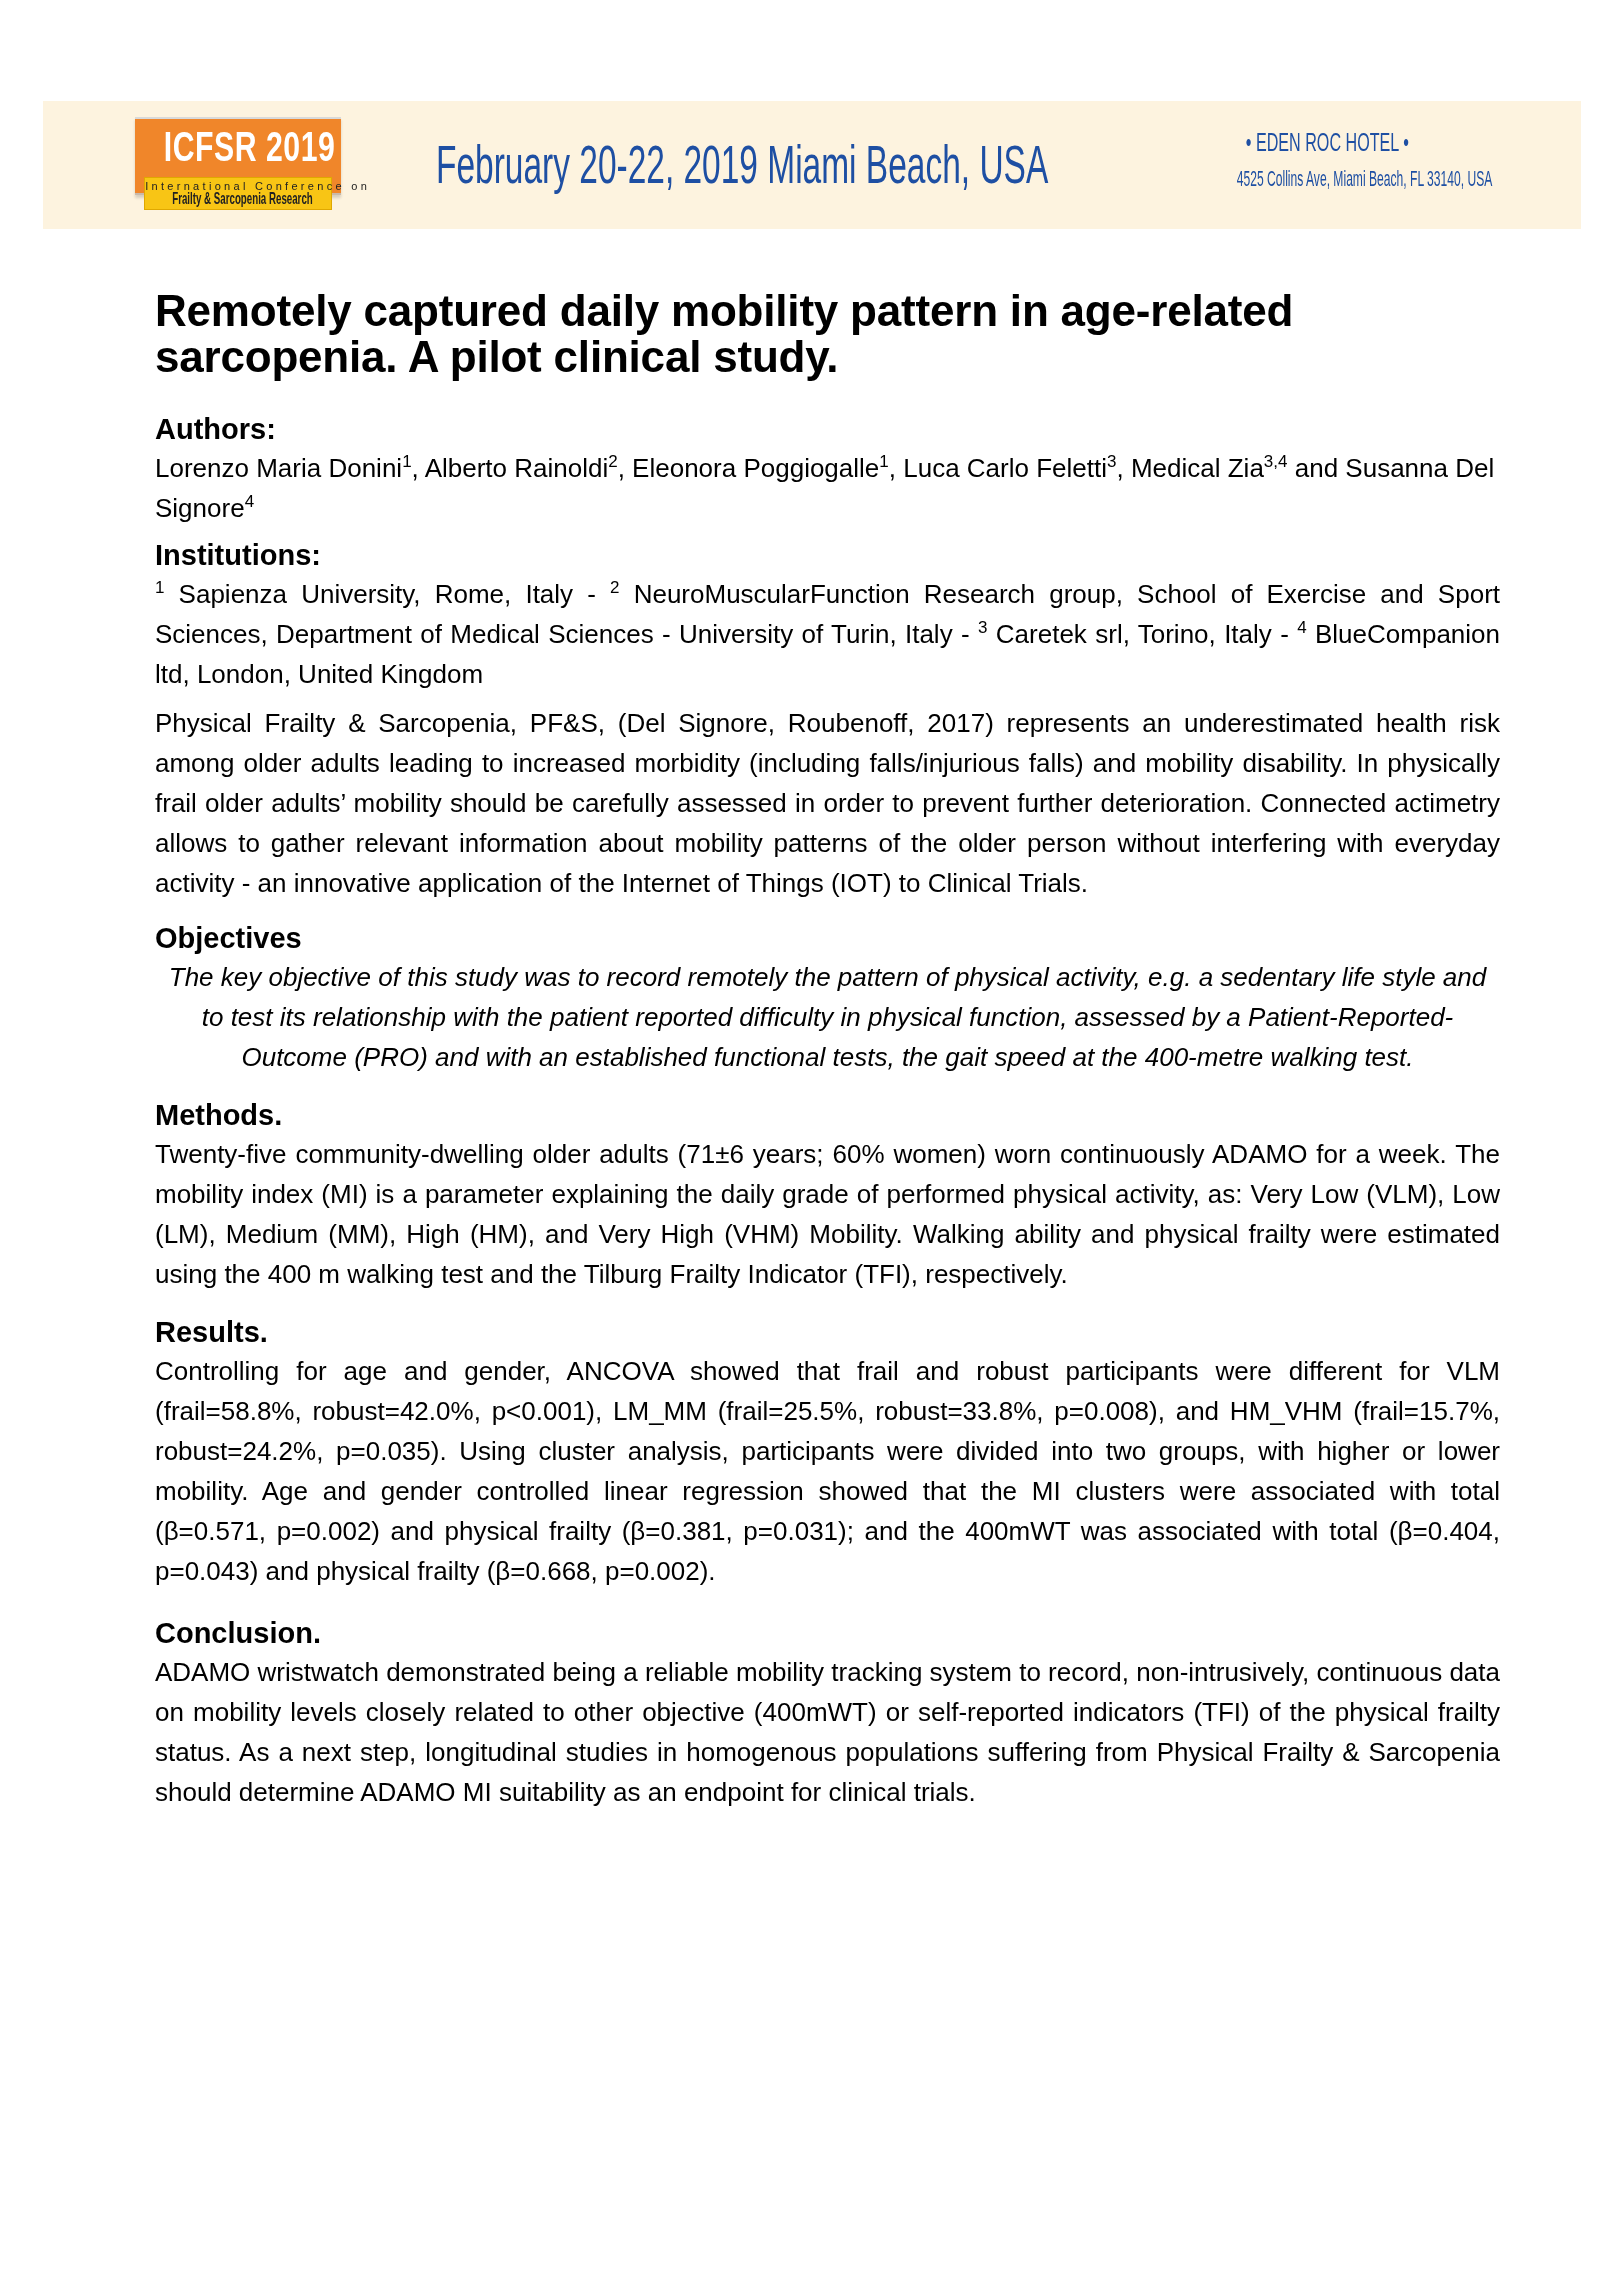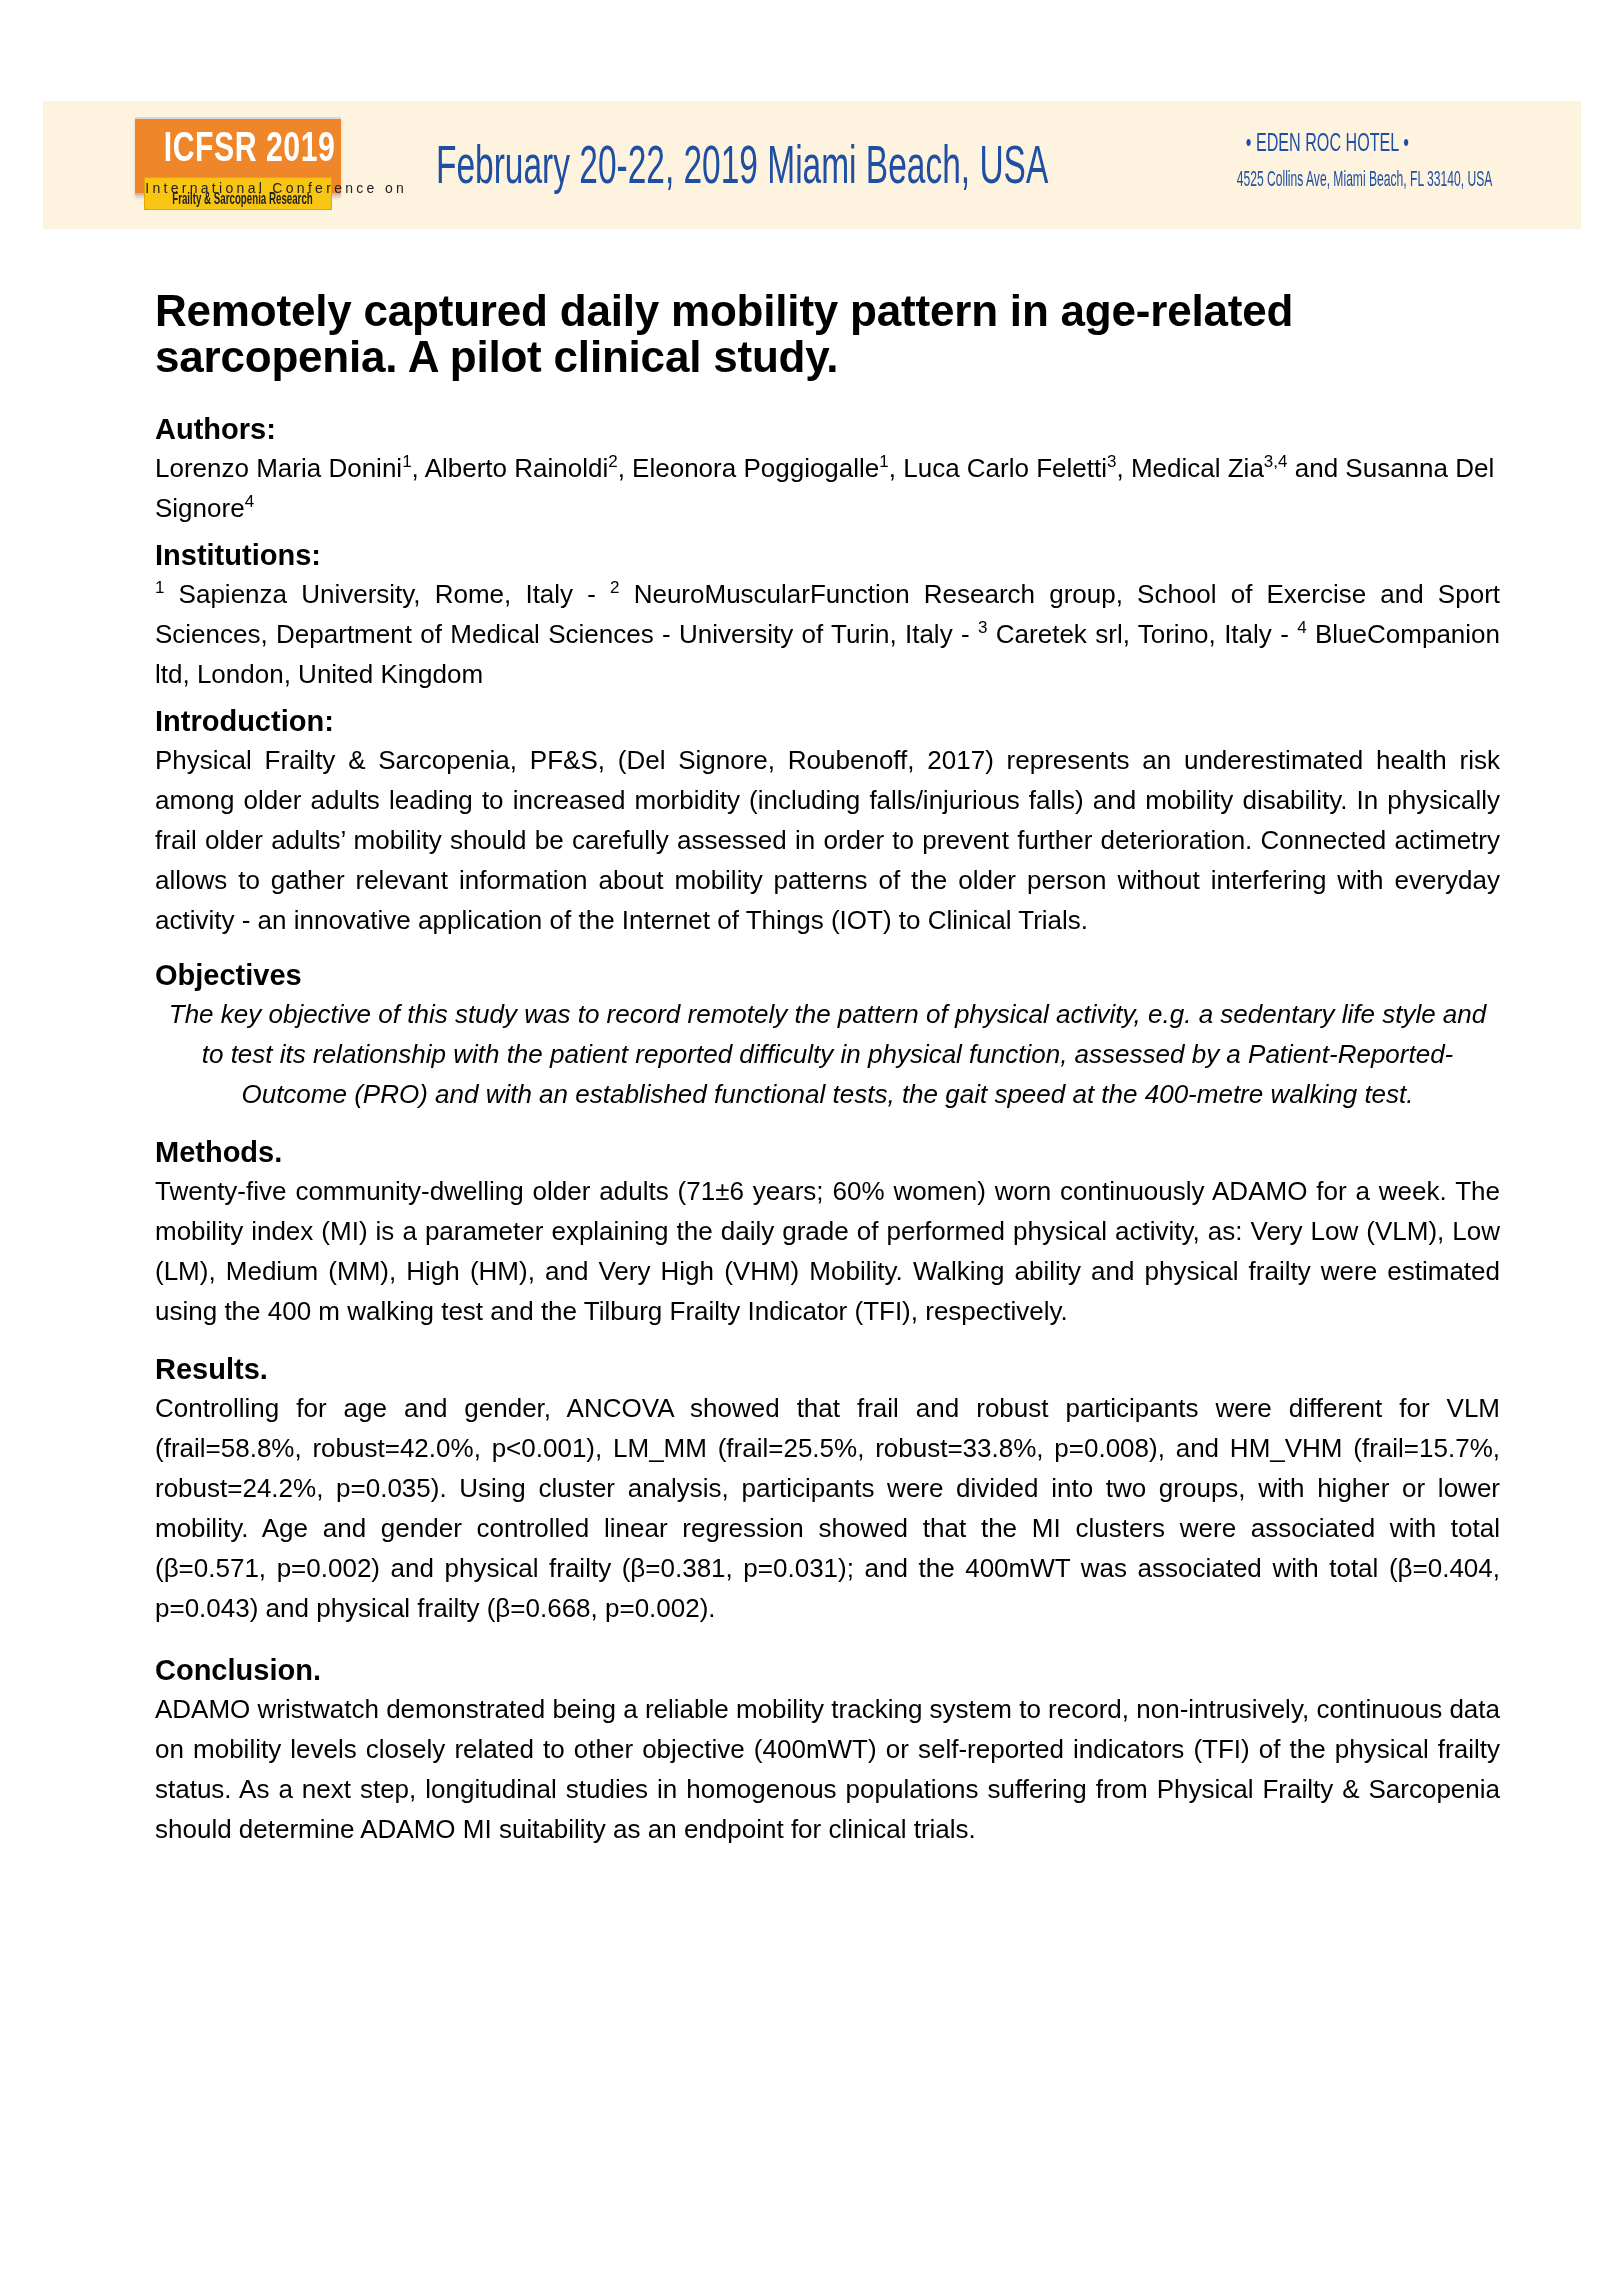--- a/index.html
+++ b/index.html
@@ -2,21 +2,21 @@
 <html style="font-size:10.5px"><head>
   <meta charset="utf-8">
   <style>
     html, body { margin: 0; padding: 0; background: #ffffff; }
     body { width: 1622px; height: 2295px; position: relative; overflow: hidden; color: #000; font-family: "Liberation Sans", sans-serif; }
 
     .banner { position: absolute; left: 43px; top: 101px; width: 1538px; height: 128px; background: #fdf3df; }
     .logo { position: absolute; left: 92px; top: 16.4px; width: 206px; height: 78px; background: #f0862a; border-top: 2.6px solid #d9d9d9; border-bottom: 2.6px solid #c9b9a9; box-sizing: border-box; box-shadow: 0 2.6px 2.6px rgba(0,0,0,0.15); }
     .logo-title { position: absolute; left: 0; right: 0; top: 1.3px; text-align: center; color: #ffffff; font-family: "Liberation Sans", sans-serif; font-weight: bold; font-size: 42px; line-height: 52px; transform: scaleX(0.72); letter-spacing: 0.7px; white-space: nowrap; }
     .logo-sub { position: absolute; left: 9.2px; right: 9.2px; top: 58px; height: 31px; background: #f8c515; border: 0.7px solid #e0a800; }
-    .logo-sub-line1 { position: absolute; left: 0; right: 0; top: 1.3px; text-align: center; font-size: 14px; letter-spacing: 3.3px; color: #222; white-space: nowrap; }
+    .logo-sub-line1 { position: absolute; left: 0; right: 0; top: 1.3px; text-align: center; font-size: 11px; letter-spacing: 3.3px; color: #222; white-space: nowrap; }
     .logo-sub-line2 { position: absolute; left: -13px; right: -13px; top: 11.8px; text-align: center; font-size: 15.7px; font-weight: bold; color: #222; transform: scaleX(0.62); white-space: nowrap; }
 
     .date-line { position: absolute; left: 393px; top: 31px; color: #1e4fa3; font-size: 54px; line-height: 65px; white-space: nowrap; transform-origin: left center; transform: scaleX(0.62); }
     .hotel-name { position: absolute; left: 1158px; top: 26px; width: 236px; text-align: center; color: #1e4fa3; font-size: 26px; white-space: nowrap; transform: scaleX(0.62); }
     .hotel-address { position: absolute; left: 1126px; top: 65px; width: 301px; text-align: center; color: #1e4fa3; font-size: 22px; white-space: nowrap; transform: scaleX(0.55); }
 
     .content { position: absolute; left: 155px; top: 288px; width: 1345px; }
     .title { font-weight: bold; font-size: 44px; line-height: 46px; margin: 0; letter-spacing: -0.2px; }
     .section-heading { font-weight: bold; font-size: 29px; line-height: 37px; margin: 0; }
     .body-text { font-size: 26px; line-height: 40px; margin: 0; text-align: justify; }
@@ -53,21 +53,20 @@
     <h2 class="section-heading">Authors:</h2>
     <p class="body-text" id="authors-list" style="text-align:left;"><span>Lorenzo Maria Donini</span><sup>1</sup>, <span>Alberto Rainoldi</span><sup>2</sup>, <span>Eleonora Poggiogalle</span><sup>1</sup>, <span>Luca Carlo Feletti</span><sup>3</sup>, <span>Medical Zia</span><sup>3,4</sup> and <span>Susanna Del Signore</span><sup>4</sup></p>
   </div>
 
   <div class="sec-institutions">
     <h2 class="section-heading">Institutions:</h2>
     <p class="body-text" id="institutions-list"><sup>1</sup><span> Sapienza University, Rome, Italy</span>  -  <sup>2</sup><span> NeuroMuscularFunction Research group, School of Exercise and Sport Sciences, Department of Medical Sciences - University of Turin, Italy</span>  -  <sup>3</sup><span> Caretek srl, Torino, Italy</span> -  <sup>4</sup><span> BlueCompanion ltd, London, United Kingdom</span></p>
   </div>
 
   <div class="sec-intro">
-    <h2 class="section-heading">Introduction:</h2>
     <p class="body-text">Physical Frailty &amp; Sarcopenia, PF&amp;S, (Del Signore, Roubenoff, 2017) represents an underestimated health risk among older adults leading to increased morbidity (including falls/injurious falls) and mobility disability.  In physically frail older adults’ mobility should be carefully assessed in order to prevent further deterioration. Connected actimetry allows to gather relevant information about mobility patterns of the older person without interfering with everyday activity - an innovative application of the Internet of Things (IOT) to Clinical Trials.</p>
   </div>
 
   <div class="sec-objectives">
     <h2 class="section-heading">Objectives</h2>
     <p class="body-text" style="text-align:center;font-style:italic;">The key objective of this study was to record remotely the pattern of physical activity, e.g. a sedentary life style and to test its relationship with the patient reported difficulty in physical function, assessed by a Patient-Reported-Outcome (PRO) and with an established functional tests, the gait speed at the 400-metre walking test.</p>
   </div>
 
   <div class="sec-methods">
     <h2 class="section-heading">Methods.</h2>

